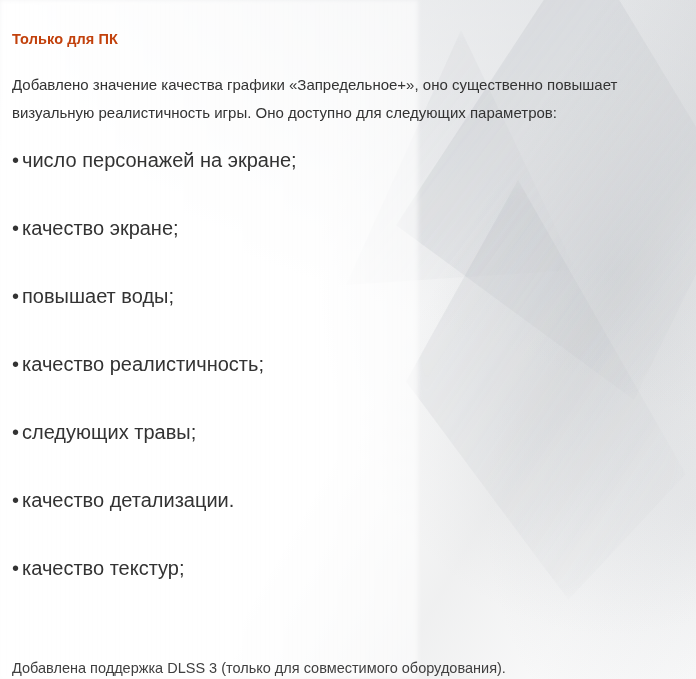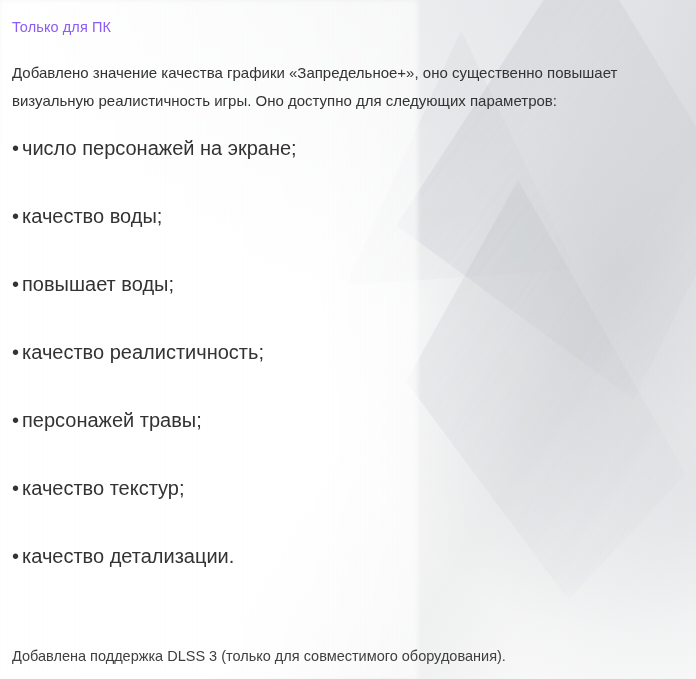--- a/index.html
+++ b/index.html
@@ -60,24 +60,24 @@
   .content {
     position: relative;
     z-index: 1;
     padding: 18px 24px 0 12px;
     box-sizing: border-box;
     width: 696px;
   }
 
   .section-title {
     font-size: 14.5px;
-    font-weight: normal;
-    color: #8b5cf6;
+    font-weight: bold;
+    color: #c2410c;
     letter-spacing: 0.1px;
-    margin: 0 0 22px 0;
+    margin: 12px 0 22px 0;
     line-height: 1.3;
   }
 
   .paragraph {
     font-size: 15px;
     line-height: 1.85;
     color: #333333;
     margin: 0 0 18px 0;
     max-width: 660px;
   }
@@ -121,25 +121,25 @@
 </div>
 
 <div class="content">
 
   <h2 class="section-title">Только для ПК</h2>
 
   <p class="paragraph">Добавлено значение качества графики «Запредельное+», оно существенно повышает визуальную реалистичность игры. Оно доступно для следующих параметров:</p>
 
   <ul class="bullet-list">
     <li><span class="dot">•</span><span>число персонажей на экране;</span></li>
-    <li><span class="dot">•</span><span>качество воды;</span></li>
+    <li><span class="dot">•</span><span>качество экране;</span></li>
     <li><span class="dot">•</span><span>повышает воды;</span></li>
     <li><span class="dot">•</span><span>качество реалистичность;</span></li>
-    <li><span class="dot">•</span><span>персонажей травы;</span></li>
+    <li><span class="dot">•</span><span>следующих травы;</span></li>
+    <li><span class="dot">•</span><span>качество детализации.</span></li>
     <li><span class="dot">•</span><span>качество текстур;</span></li>
-    <li><span class="dot">•</span><span>качество детализации.</span></li>
   </ul>
 
   <div class="spacer"></div>
 
   <p class="footer-paragraph">Добавлена поддержка DLSS 3 (только для совместимого оборудования).</p>
 
 </div>
 
 </body></html>

